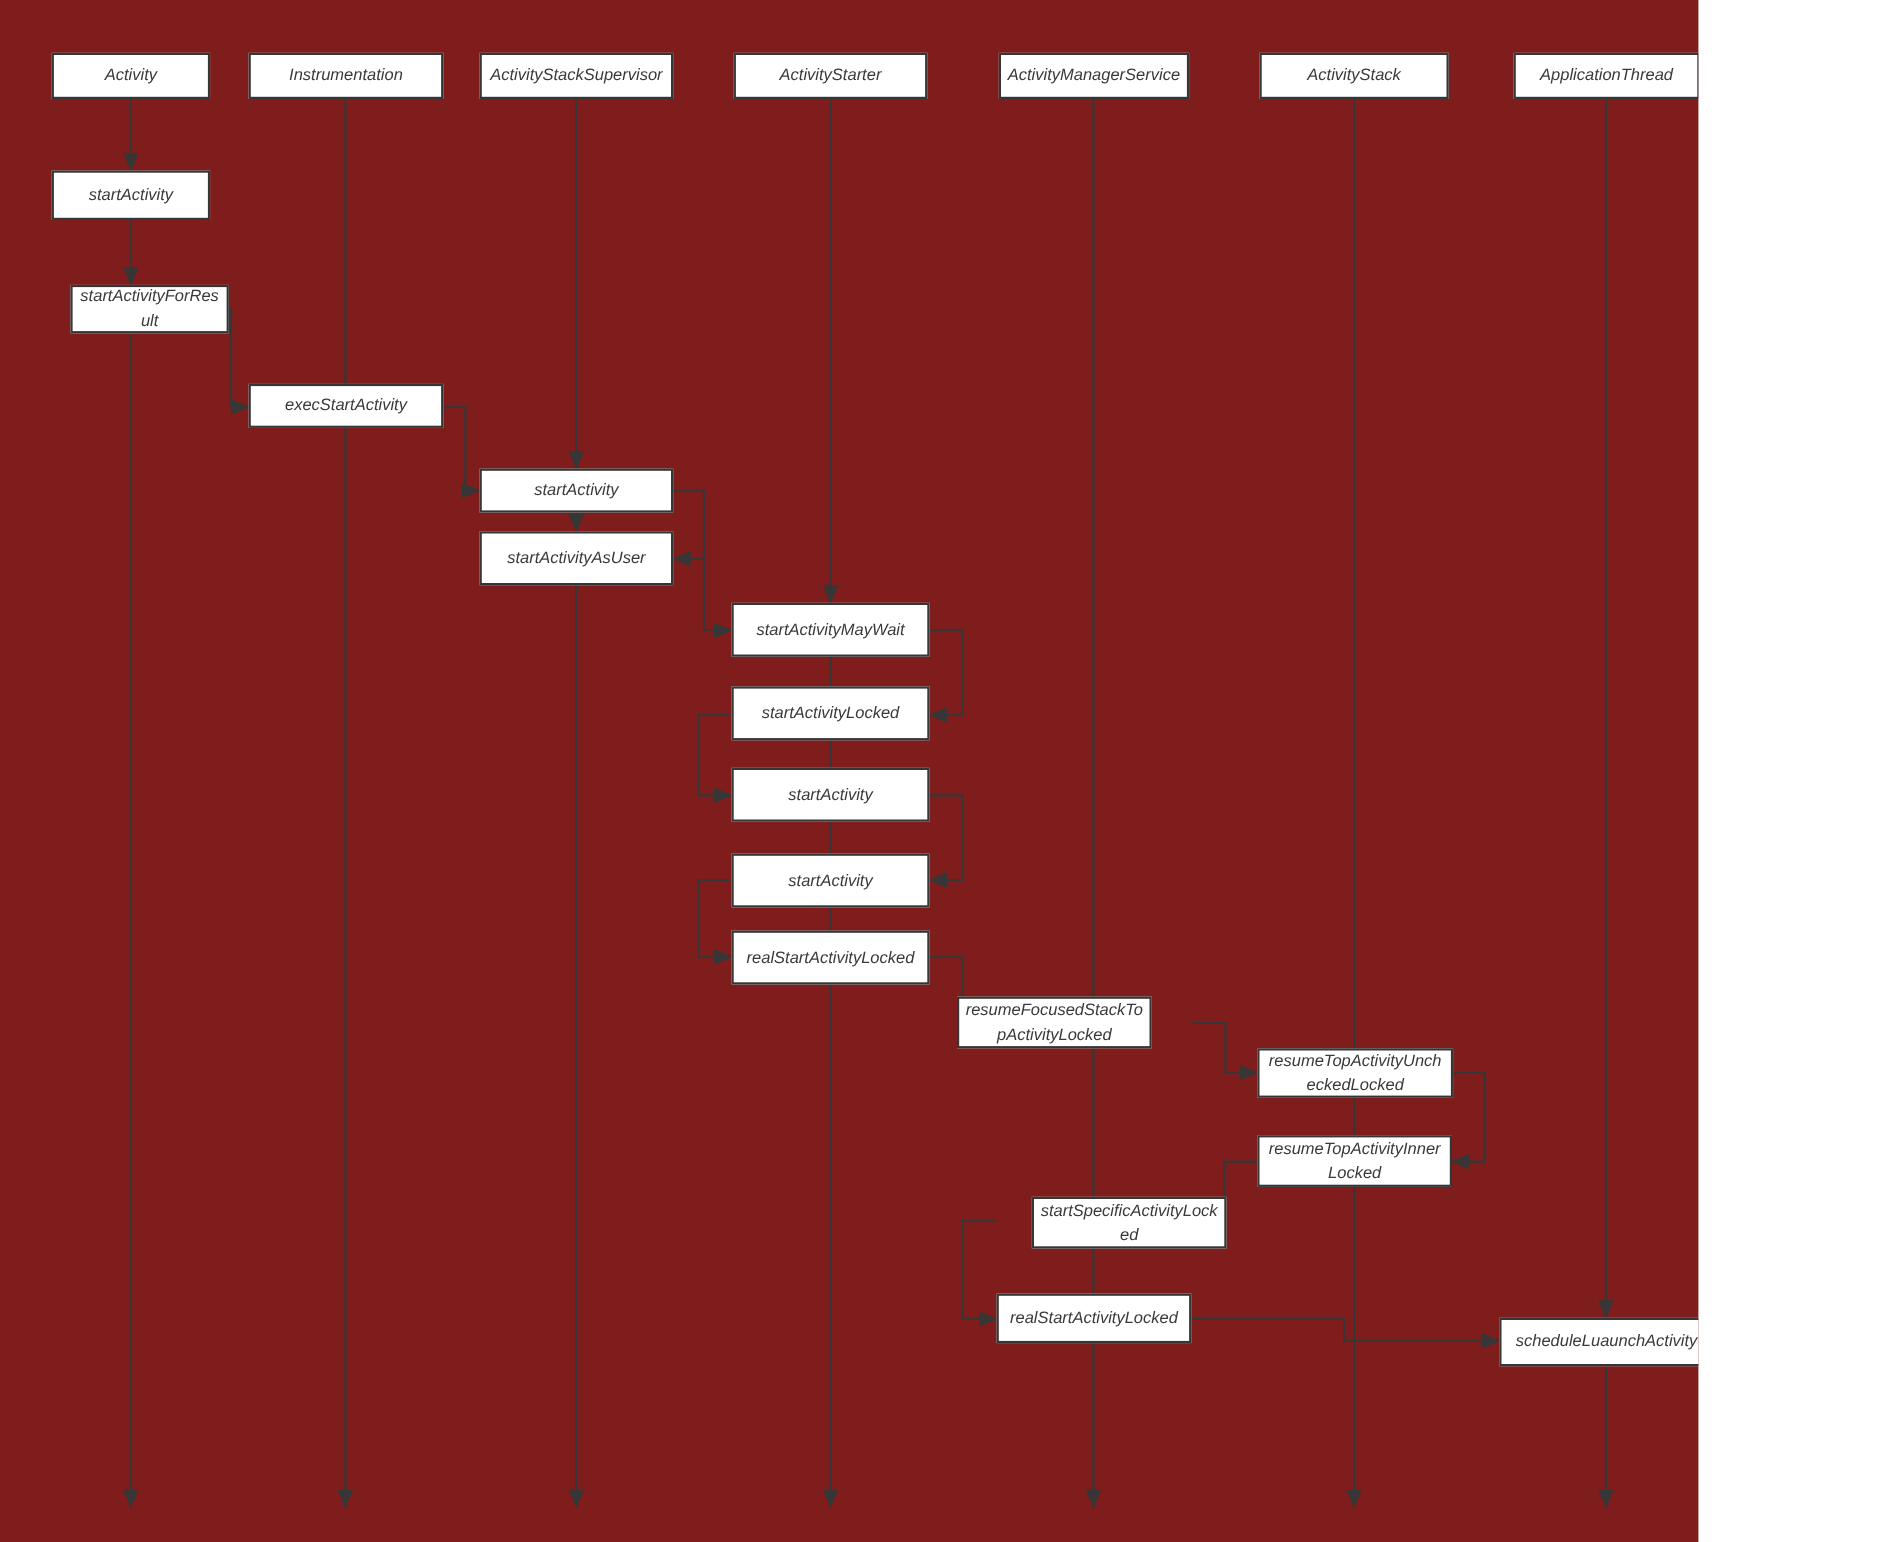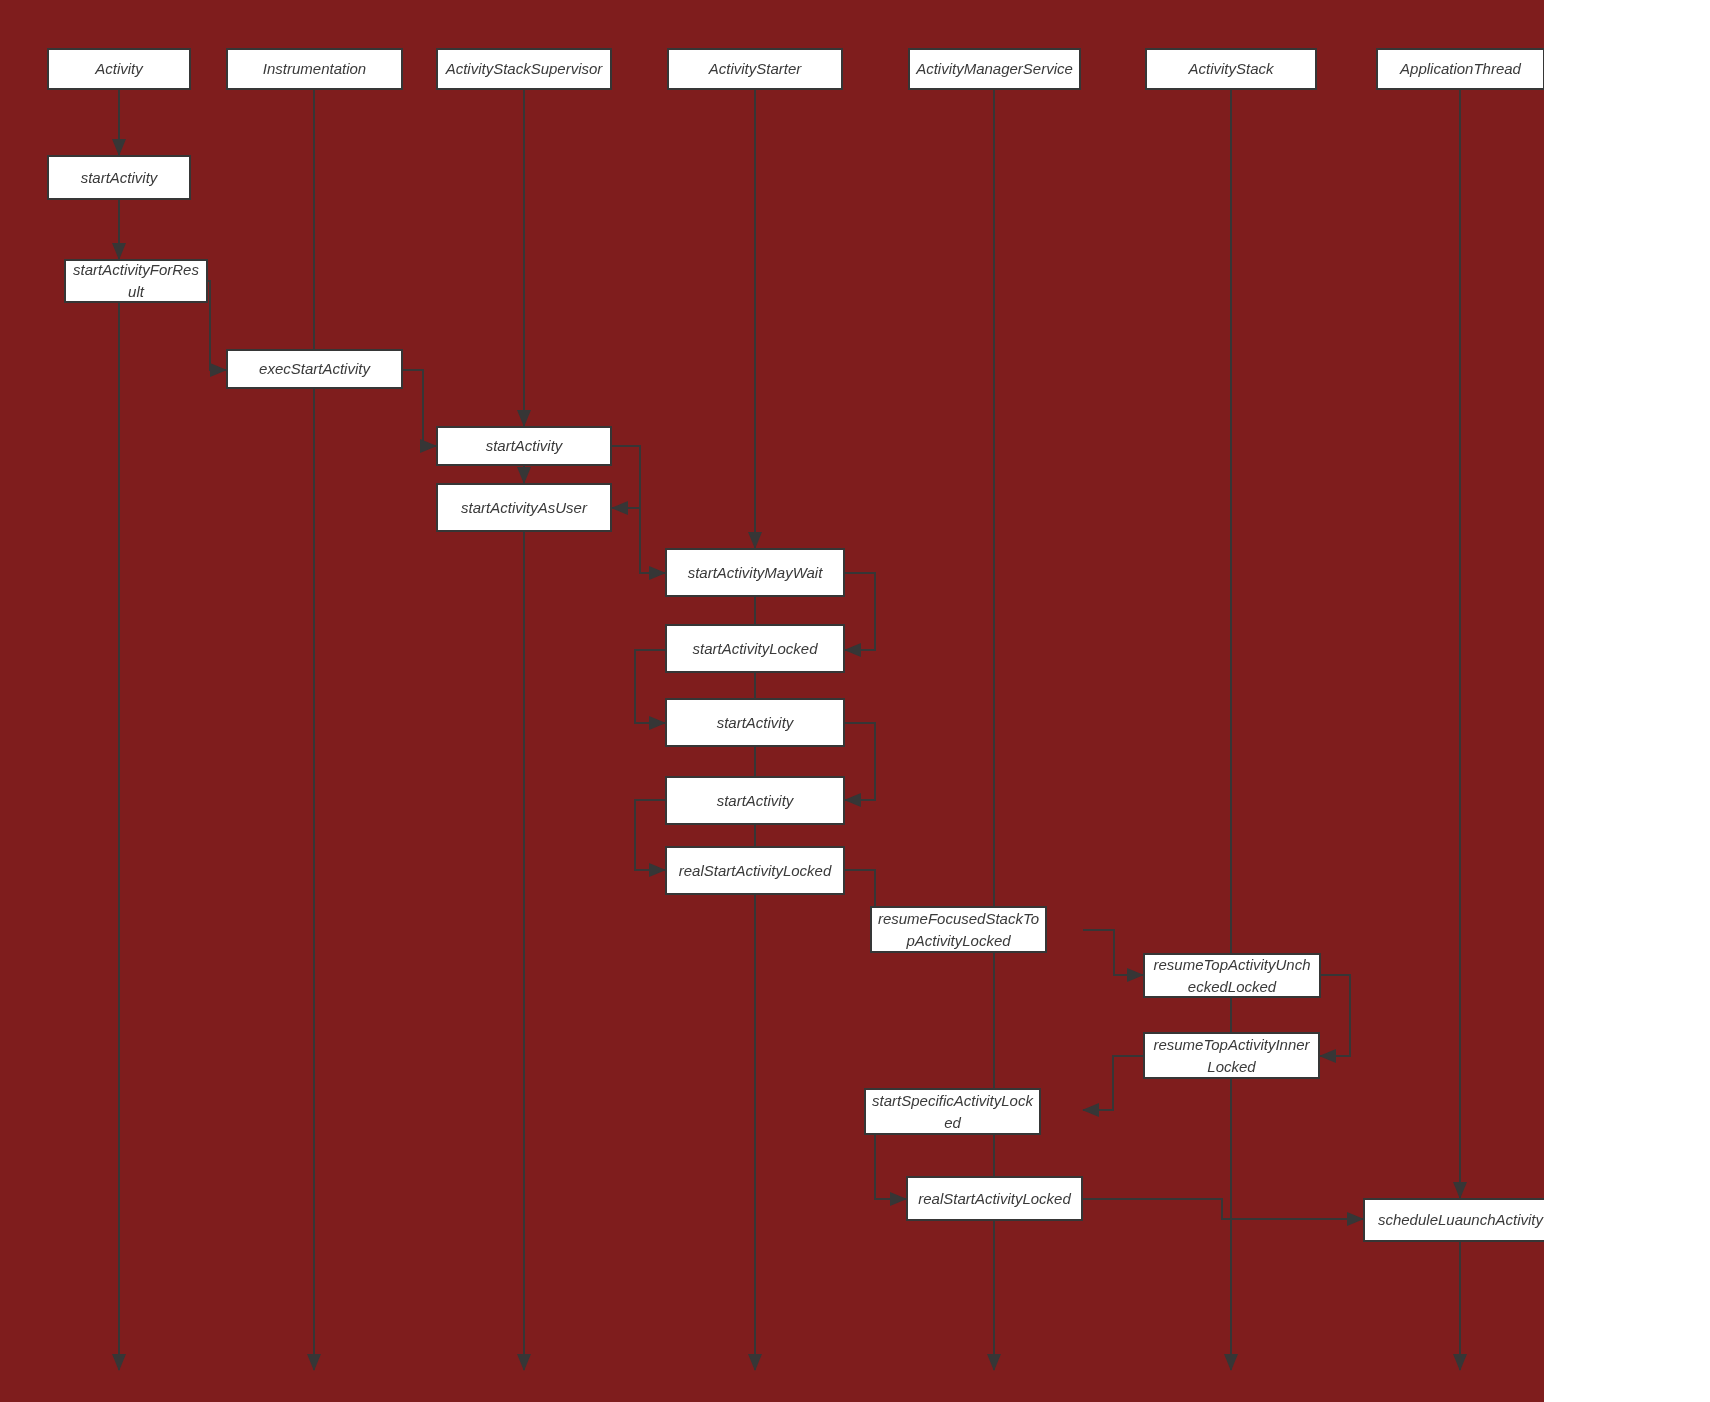--- a/index.html
+++ b/index.html
@@ -99,17 +99,17 @@
   <div class="box" style="left:436px; top:426px;  width:176px; height:40px">startActivity</div>
   <div class="box" style="left:436px; top:483px;  width:176px; height:49px">startActivityAsUser</div>
   <div class="box" style="left:665px; top:548px;  width:180px; height:49px">startActivityMayWait</div>
   <div class="box" style="left:665px; top:624px;  width:180px; height:49px">startActivityLocked</div>
   <div class="box" style="left:665px; top:698px;  width:180px; height:49px">startActivity</div>
   <div class="box" style="left:665px; top:776px;  width:180px; height:49px">startActivity</div>
   <div class="box" style="left:665px; top:846px;  width:180px; height:49px">realStartActivityLocked</div>
   <div class="box" style="left:870px; top:906px;  width:177px; height:47px">resumeFocusedStackTopActivityLocked</div>
   <div class="box" style="left:1143px;top:953px;  width:178px; height:45px">resumeTopActivityUncheckedLocked</div>
   <div class="box" style="left:1143px;top:1032px; width:177px; height:47px">resumeTopActivityInnerLocked</div>
-  <div class="box" style="left:864px; top:1088px; width:177px; height:47px">startSpecificActivityLocked</div>
+  <div class="box" style="left:938px; top:1088px; width:177px; height:47px">startSpecificActivityLocked</div>
   <div class="box" style="left:906px; top:1176px; width:177px; height:45px">realStartActivityLocked</div>
   <div class="box" style="left:1363px;top:1198px; width:195px; height:44px">scheduleLuaunchActivity</div>
 
 </div>
 
 </body></html>

